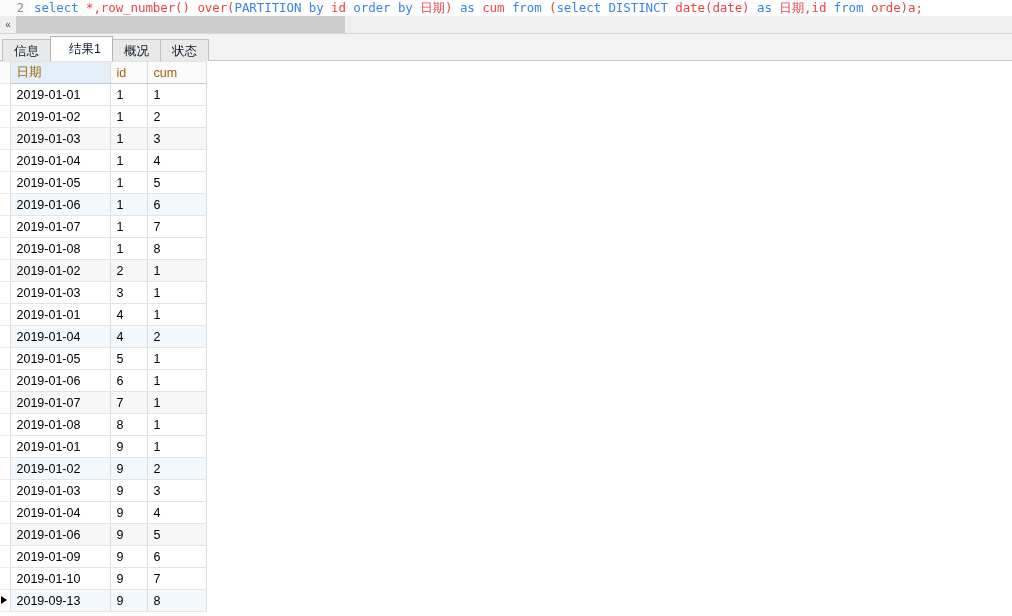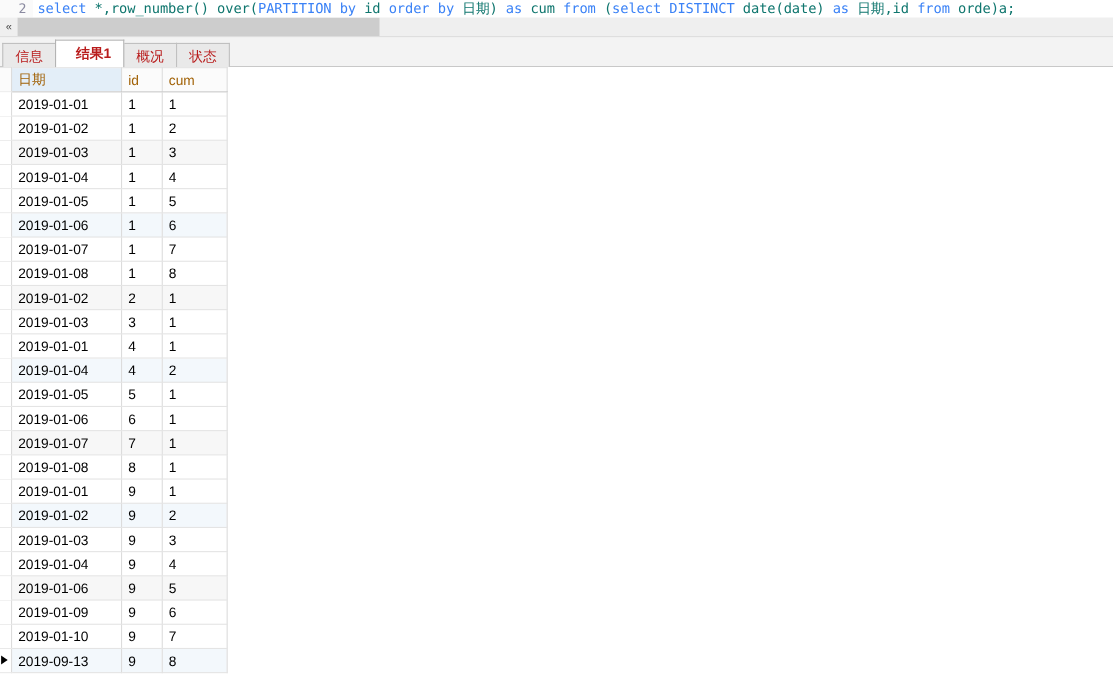--- a/index.html
+++ b/index.html
@@ -44,21 +44,21 @@
     height: 16px;
     line-height: 16px;
     padding-left: 4px;
     font-family: "DejaVu Sans Mono", "Liberation Mono", monospace;
     font-size: 12.5px;
     letter-spacing: -0.1px;
     white-space: nowrap;
     color: #000000;
   }
   .kw { color: #3b82f6; }
-  .plain { color: #0f766e; }
+  .plain { color: #ef4444; }
 
   
   .hscroll {
     position: relative;
     height: 17px;
     background: #efefef;
     border-bottom: 1px solid #d6d6d6;
     display: flex;
     align-items: stretch;
     overflow: hidden;
@@ -99,37 +99,37 @@
     align-items: flex-end;
     padding-left: 2px;
     box-sizing: border-box;
   }
   .tab {
     height: 22px;
     line-height: 22px;
     padding: 0 11px;
     margin-right: -1px;
     font-size: 12.5px;
-    color: #b91c1c;
+    color: #0f172a;
     background: #e9e9e9;
     border: 1px solid #c0c0c0;
     border-bottom: none;
     box-sizing: border-box;
     white-space: nowrap;
     position: relative;
     top: 1px;
   }
   .tab.active {
     background: #ffffff;
     height: 25px;
     line-height: 25px;
     border-color: #b4b4b4;
     z-index: 3;
     top: 1px;
-    font-weight: bold;
+    font-weight: normal;
     padding-left: 18px;
   }
 
   
   .grid-wrap {
     position: relative;
     background: #ffffff;
     height: 555px;
     overflow: hidden;
   }

